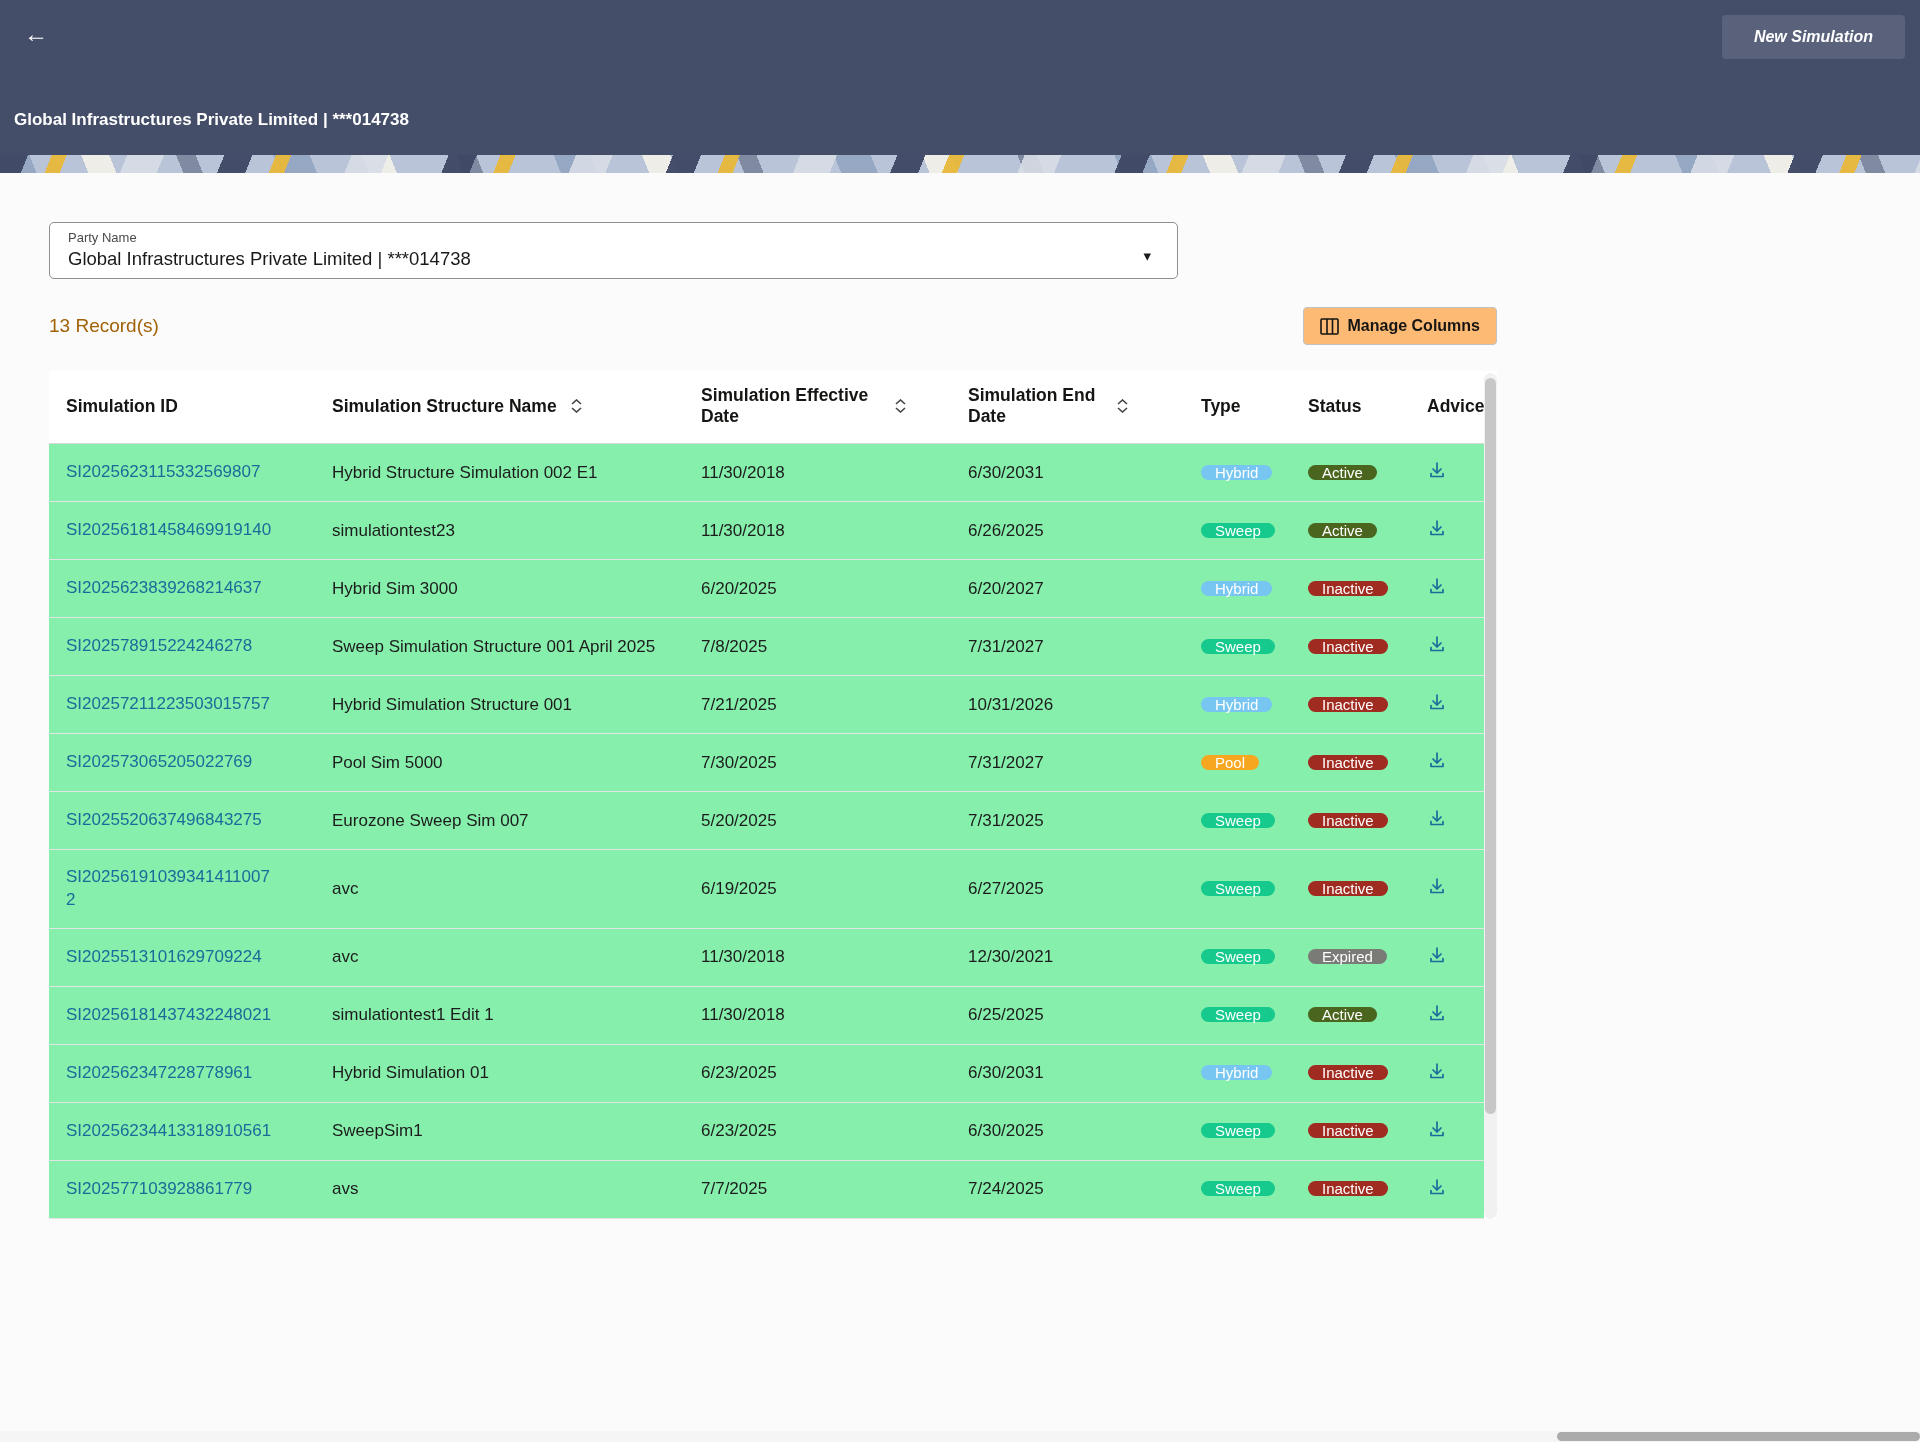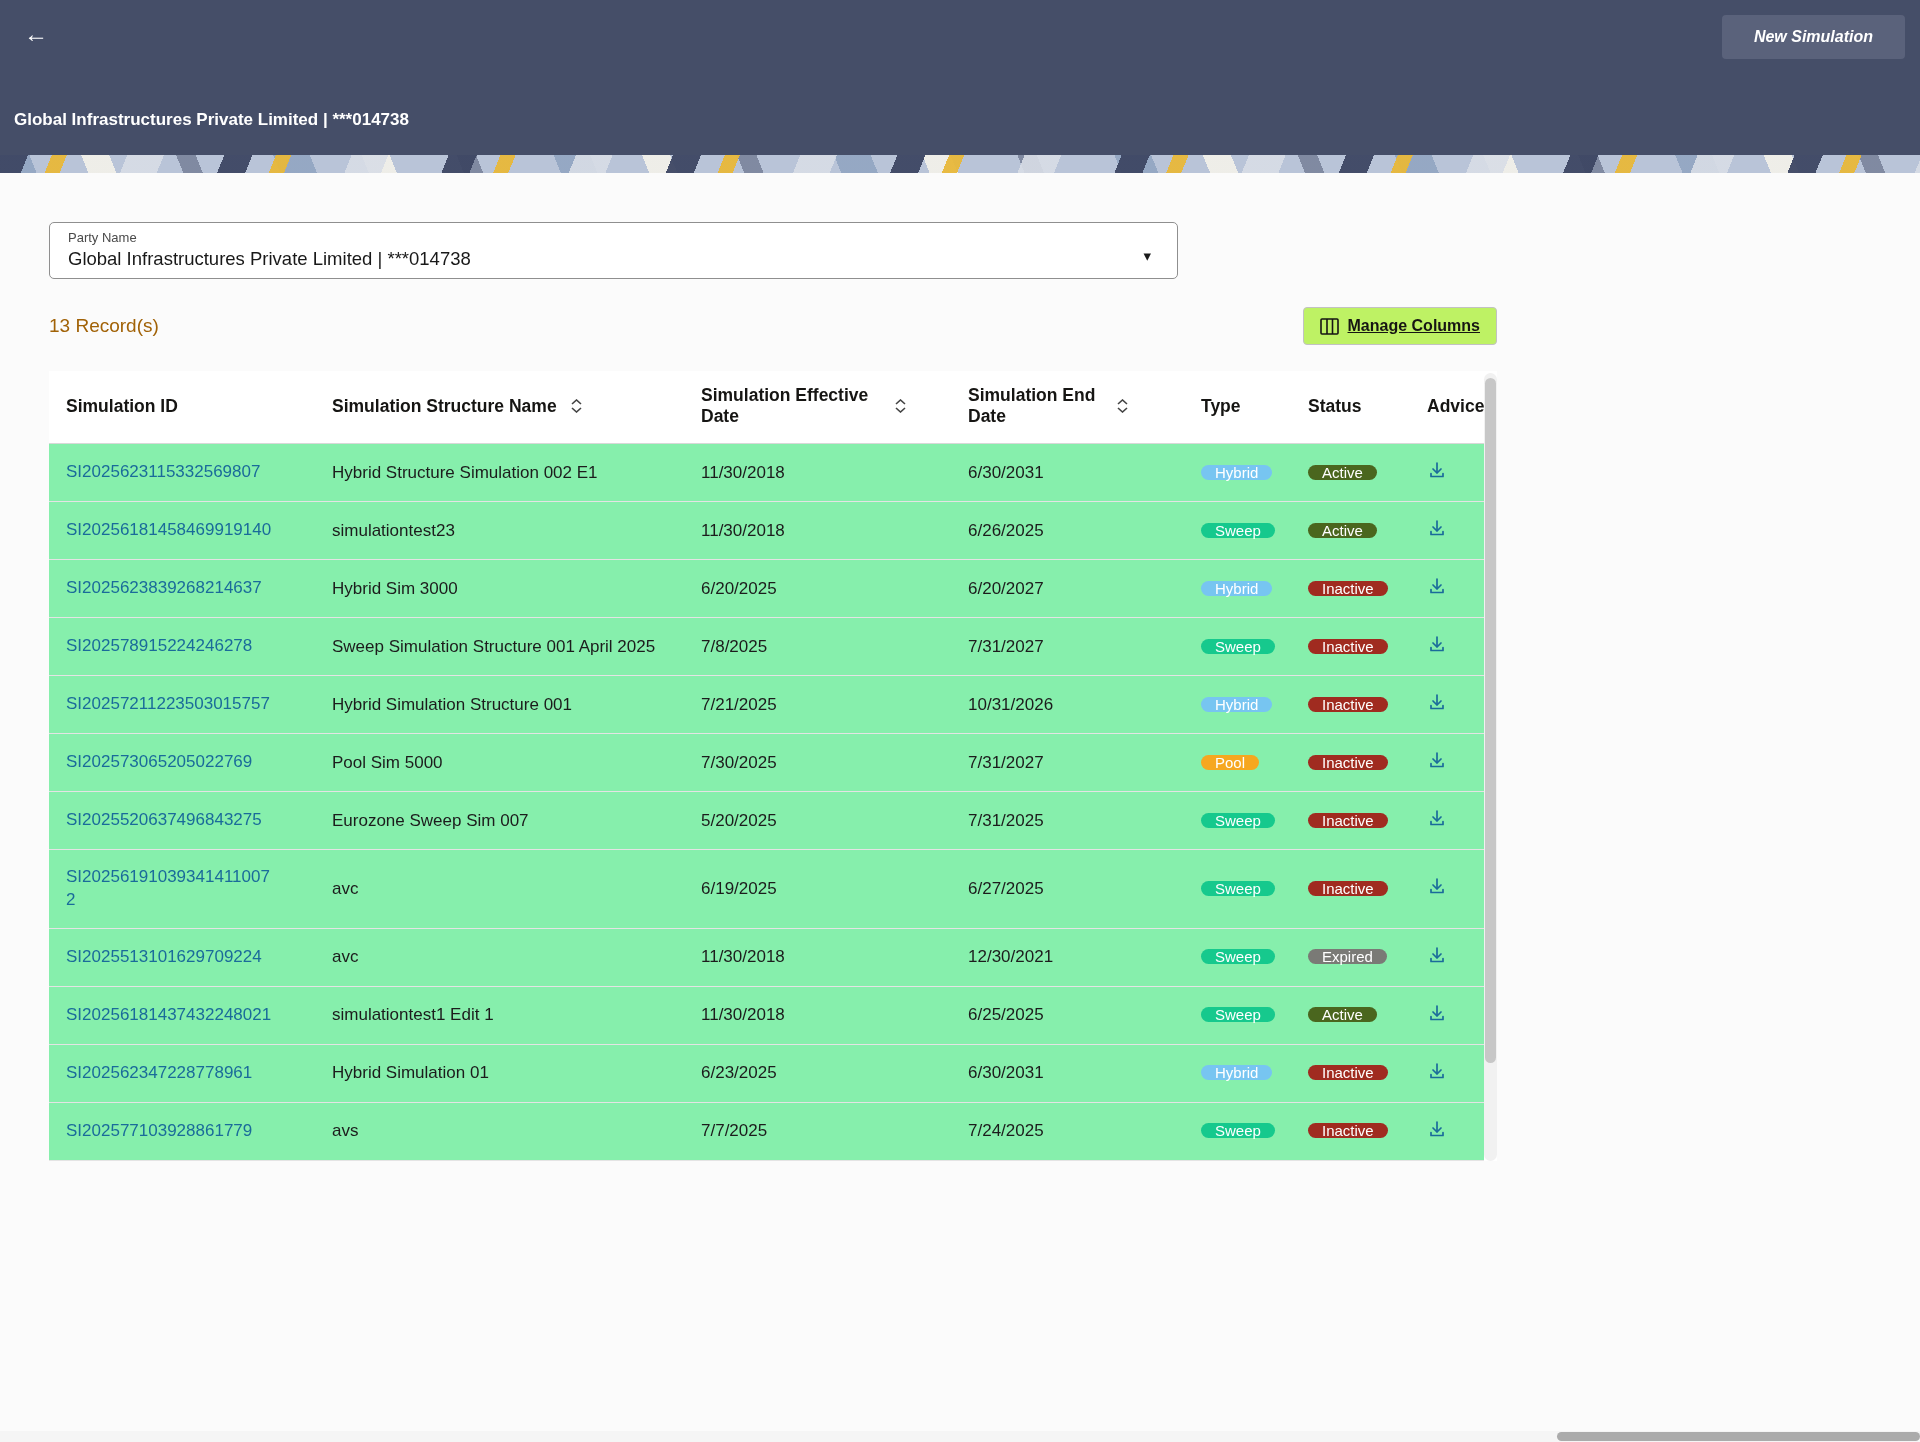--- a/index.html
+++ b/index.html
@@ -109,30 +109,29 @@
     margin-top: 28px;
     display: flex;
     justify-content: space-between;
     align-items: center;
   }
   .record-count { font-size: 19px; color: #a16207; }
   .manage-cols-btn {
     display: flex;
     align-items: center;
     gap: 9px;
-    background: #bef264;
+    background: #fdba74;
     border: 1px solid #c2c2c2;
     border-radius: 4px;
     padding: 9px 16px;
     font-family: "Liberation Sans", sans-serif;
     font-size: 16px;
     font-weight: 700;
     color: #161513;
     cursor: pointer;
-    text-decoration: underline;
   }
   .manage-cols-btn svg { display: block; }
 
   
   .table-wrap {
     position: relative;
     margin-top: 26px;
     width: 1448px;
     background: #ffffff;
   }
@@ -536,20 +535,37 @@
       <button class="dl-btn" title="">
         <svg width="20" height="20" viewBox="0 0 20 20" fill="none" stroke="#1a6b9a" stroke-width="1.7" stroke-linecap="round" stroke-linejoin="round">
           <line x1="10" y1="3" x2="10" y2="12.5"></line>
           <polyline points="6,9 10,13 14,9"></polyline>
           <path d="M4 13.5 v3 h12 v-3"></path>
         </svg>
       </button>
     </td>
   </tr>
 
+  <tr>
+    <td><a class="sim-link">SI20256234413318910561</a></td>
+    <td>SweepSim1</td>
+    <td>6/23/2025</td>
+    <td>6/30/2025</td>
+    <td><span class="pill" style="background: rgb(22, 201, 141);">Sweep</span></td>
+    <td><span class="pill" style="background: rgb(160, 43, 32);">Inactive</span></td>
+    <td>
+      <button class="dl-btn" title="">
+        <svg width="20" height="20" viewBox="0 0 20 20" fill="none" stroke="#1a6b9a" stroke-width="1.7" stroke-linecap="round" stroke-linejoin="round">
+          <line x1="10" y1="3" x2="10" y2="12.5"></line>
+          <polyline points="6,9 10,13 14,9"></polyline>
+          <path d="M4 13.5 v3 h12 v-3"></path>
+        </svg>
+      </button>
+    </td>
+  </tr>
 
   <tr>
     <td><a class="sim-link">SI202577103928861779</a></td>
     <td>avs</td>
     <td>7/7/2025</td>
     <td>7/24/2025</td>
     <td><span class="pill" style="background: rgb(22, 201, 141);">Sweep</span></td>
     <td><span class="pill" style="background: rgb(160, 43, 32);">Inactive</span></td>
     <td>
       <button class="dl-btn" title="">

